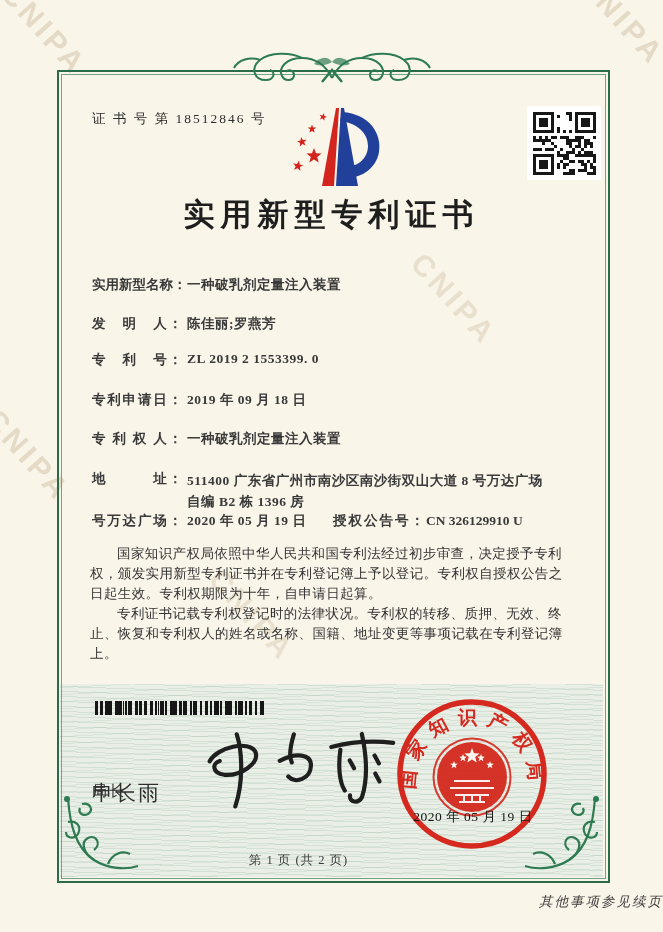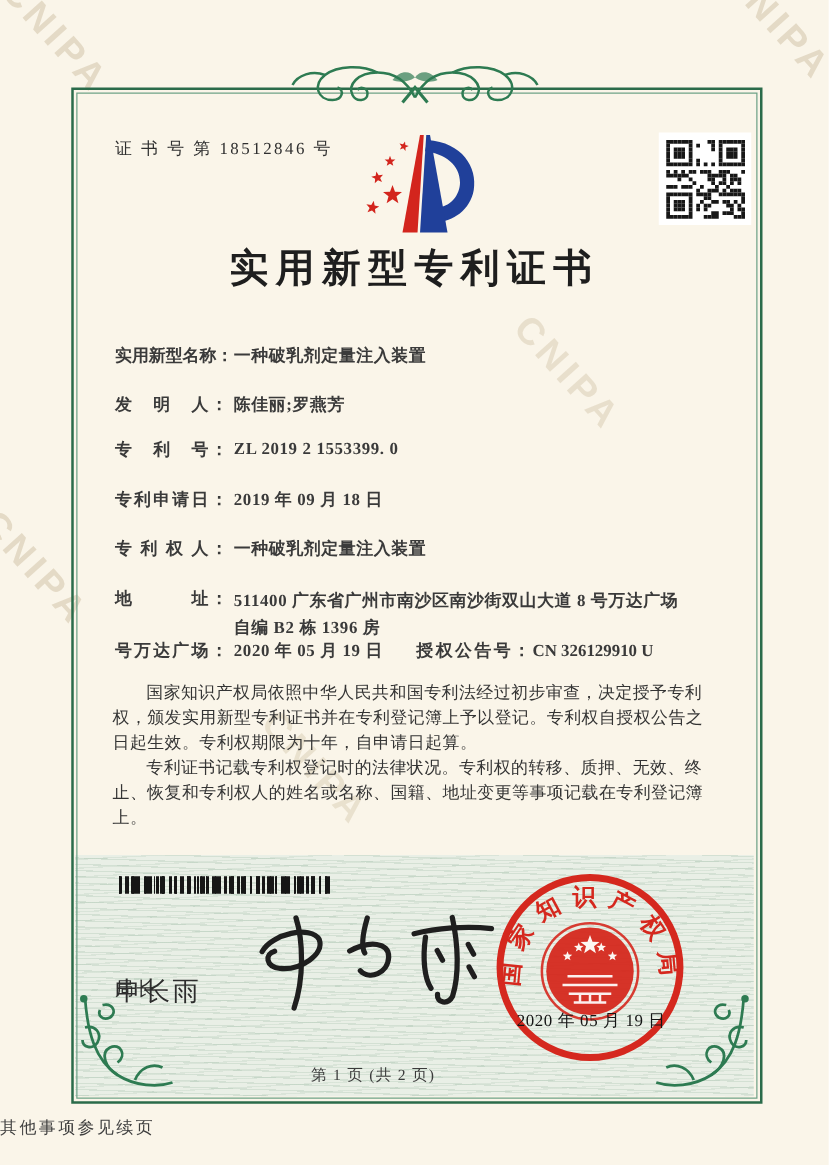--- a/index.html
+++ b/index.html
@@ -66,22 +66,22 @@
   .seal-txt{fill:var(--seal-red);font-size:19px;font-weight:bold;letter-spacing:9px;}
   .emb-ring{fill:none;stroke:var(--seal-red);stroke-width:2px;opacity:.9;}
   .emb-disc{fill:var(--seal-red);opacity:.95;}
   .emb-white{stroke:#fff;stroke-width:2px;fill:none;opacity:.92;}
   .star-w{fill:#fdf7f2;}
   .seal-date{position:absolute;left:398px;top:808px;width:150px;text-align:center;
              font-size:13.5px;color:#151515;letter-spacing:.5px;}
 
   .page-info{position:absolute;left:0;top:852px;width:597px;text-align:center;
              font-size:12.5px;color:#3b3b3b;letter-spacing:1px;}
-  .continuation{position:absolute;left:0;top:893px;width:663px;text-align:left;
-                font-size:13.5px;color:#3f3f3f;letter-spacing:2px;}
+  .continuation{position:absolute;left:0;top:893px;width:663px;text-align:right;
+                font-size:13.5px;color:#3f3f3f;letter-spacing:2px;font-style:italic;}
 
   .flourish-top{position:absolute;left:230px;top:48px;width:204px;height:46px;}
   .corner{position:absolute;width:82px;height:84px;}
   .corner.bl{left:60px;top:792px;}
   .corner.br{left:521px;top:792px;transform:scaleX(-1);}
   .orn{stroke:var(--orn);fill:none;}
   .orn-fill{fill:var(--orn);}
   .red-fill{fill:var(--logo-red);}
   .blue-fill{fill:var(--logo-blue);}
 </style>

